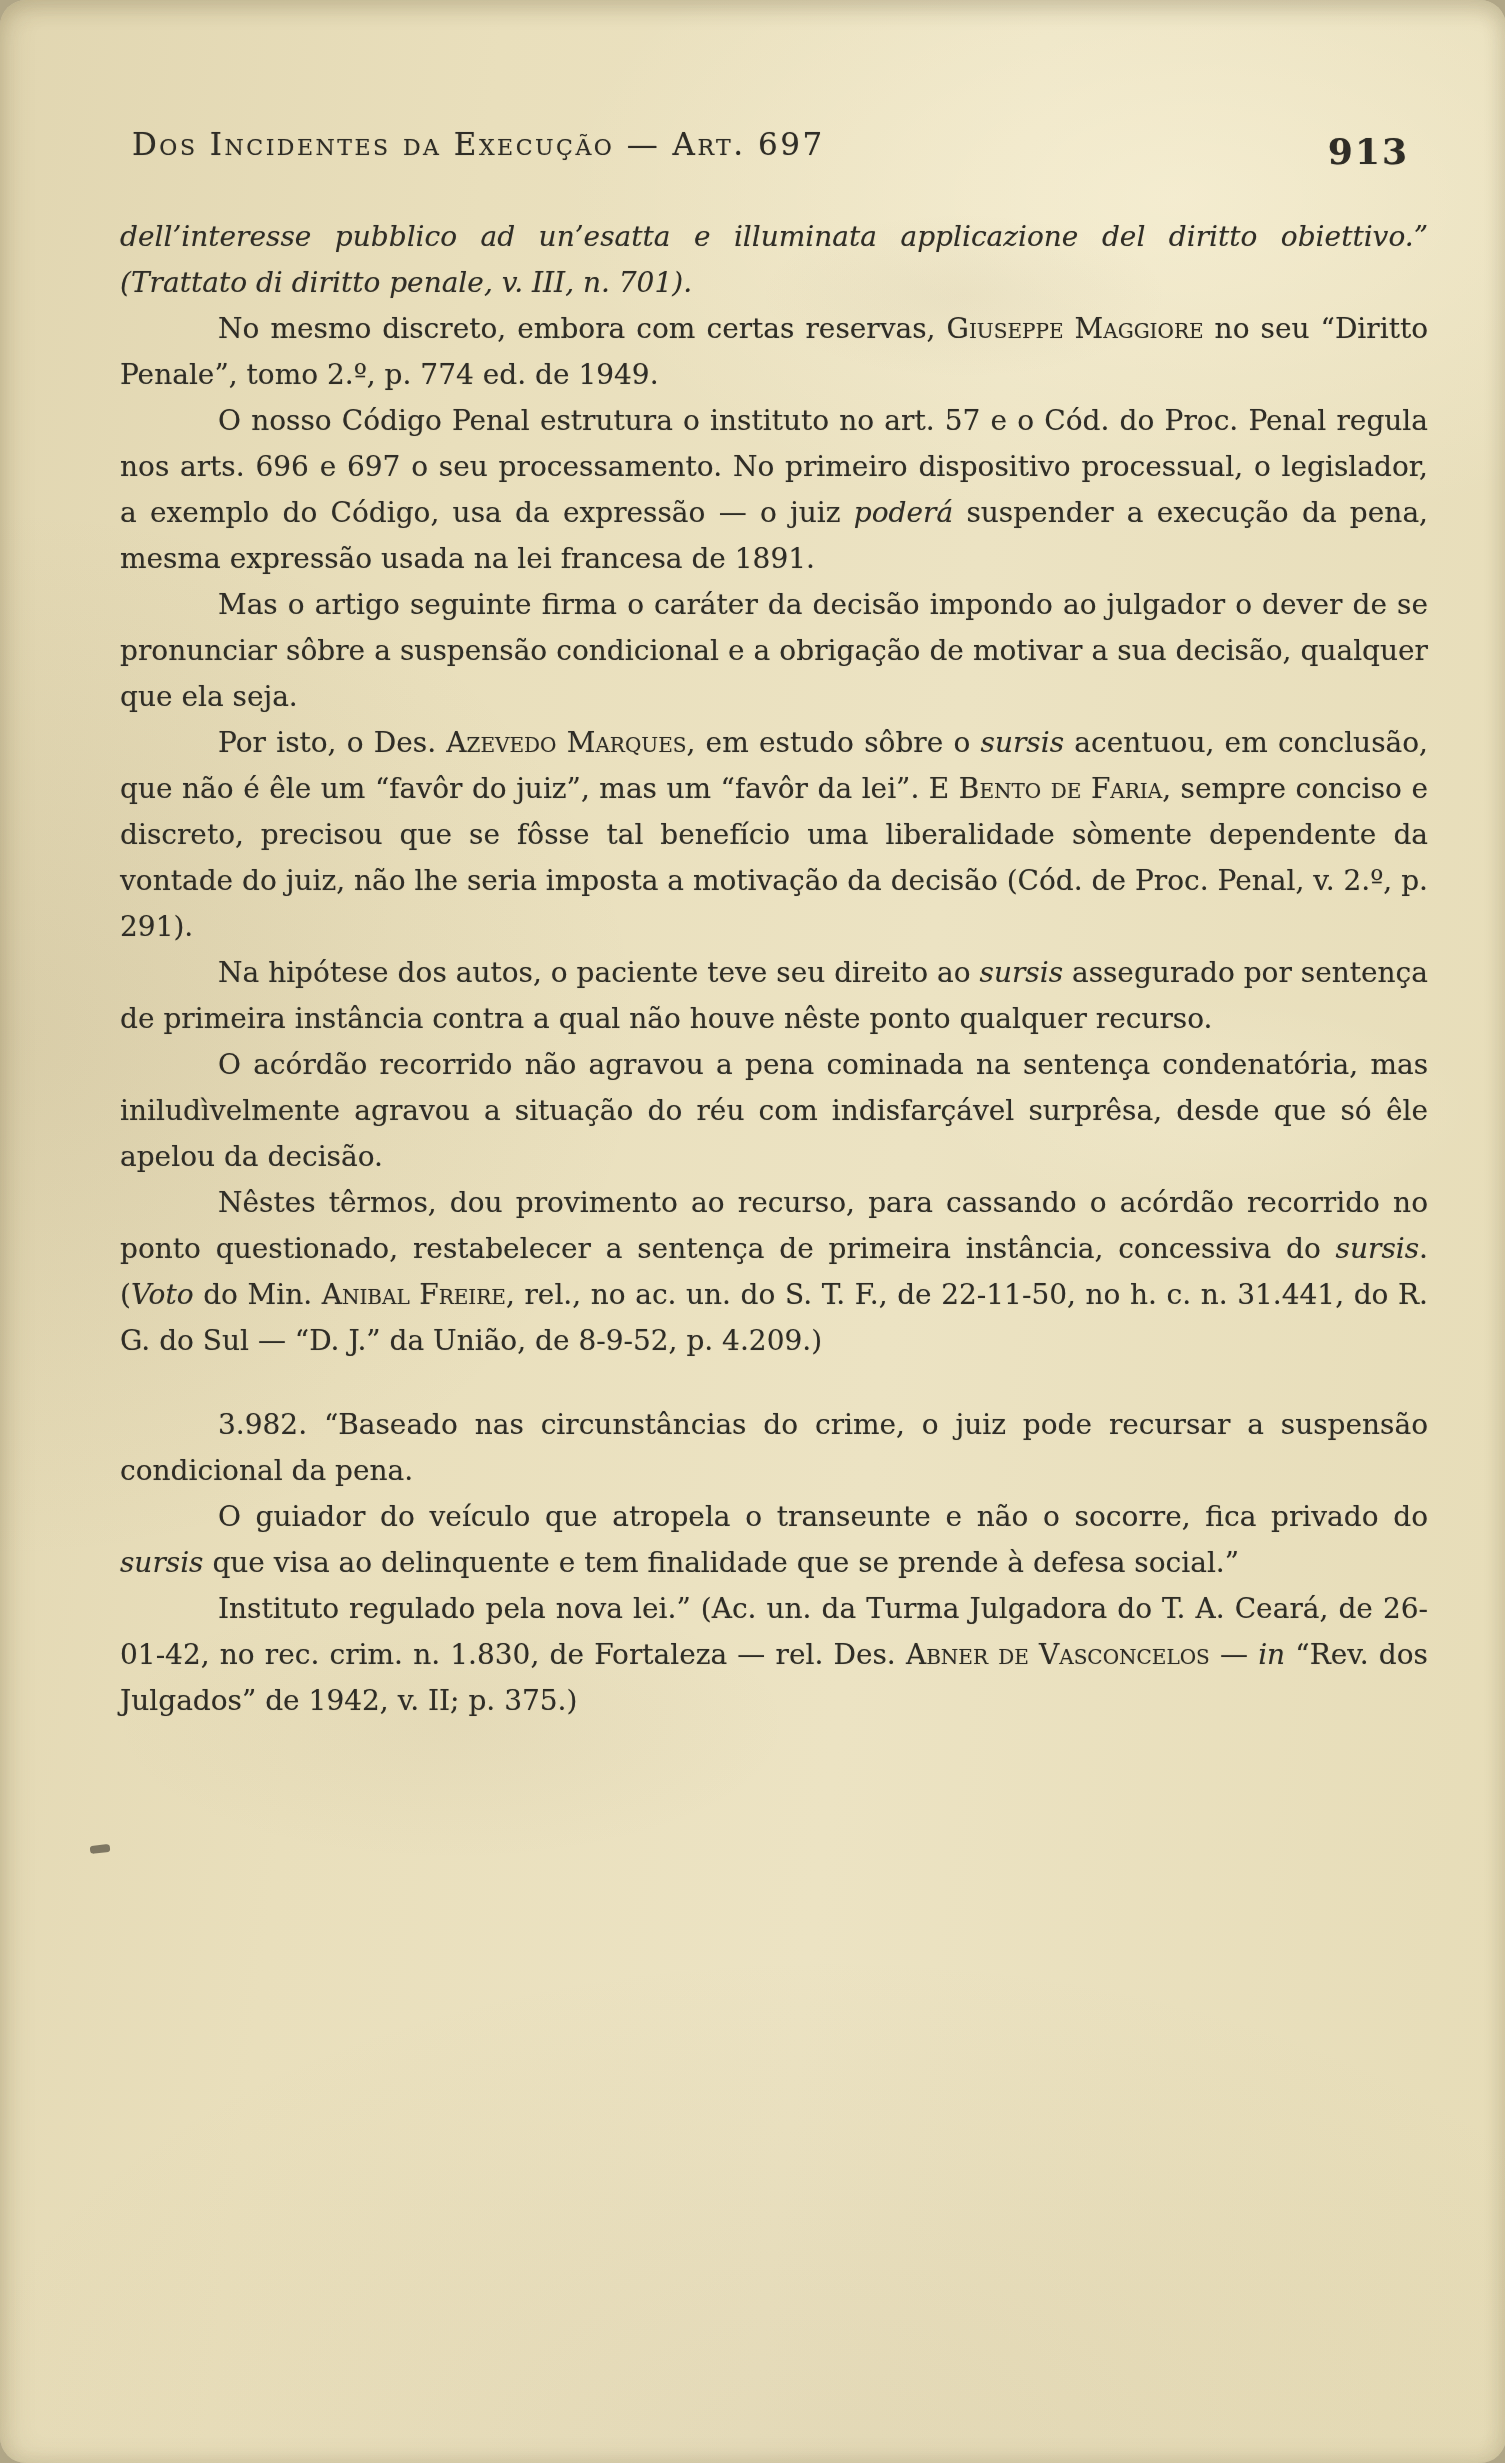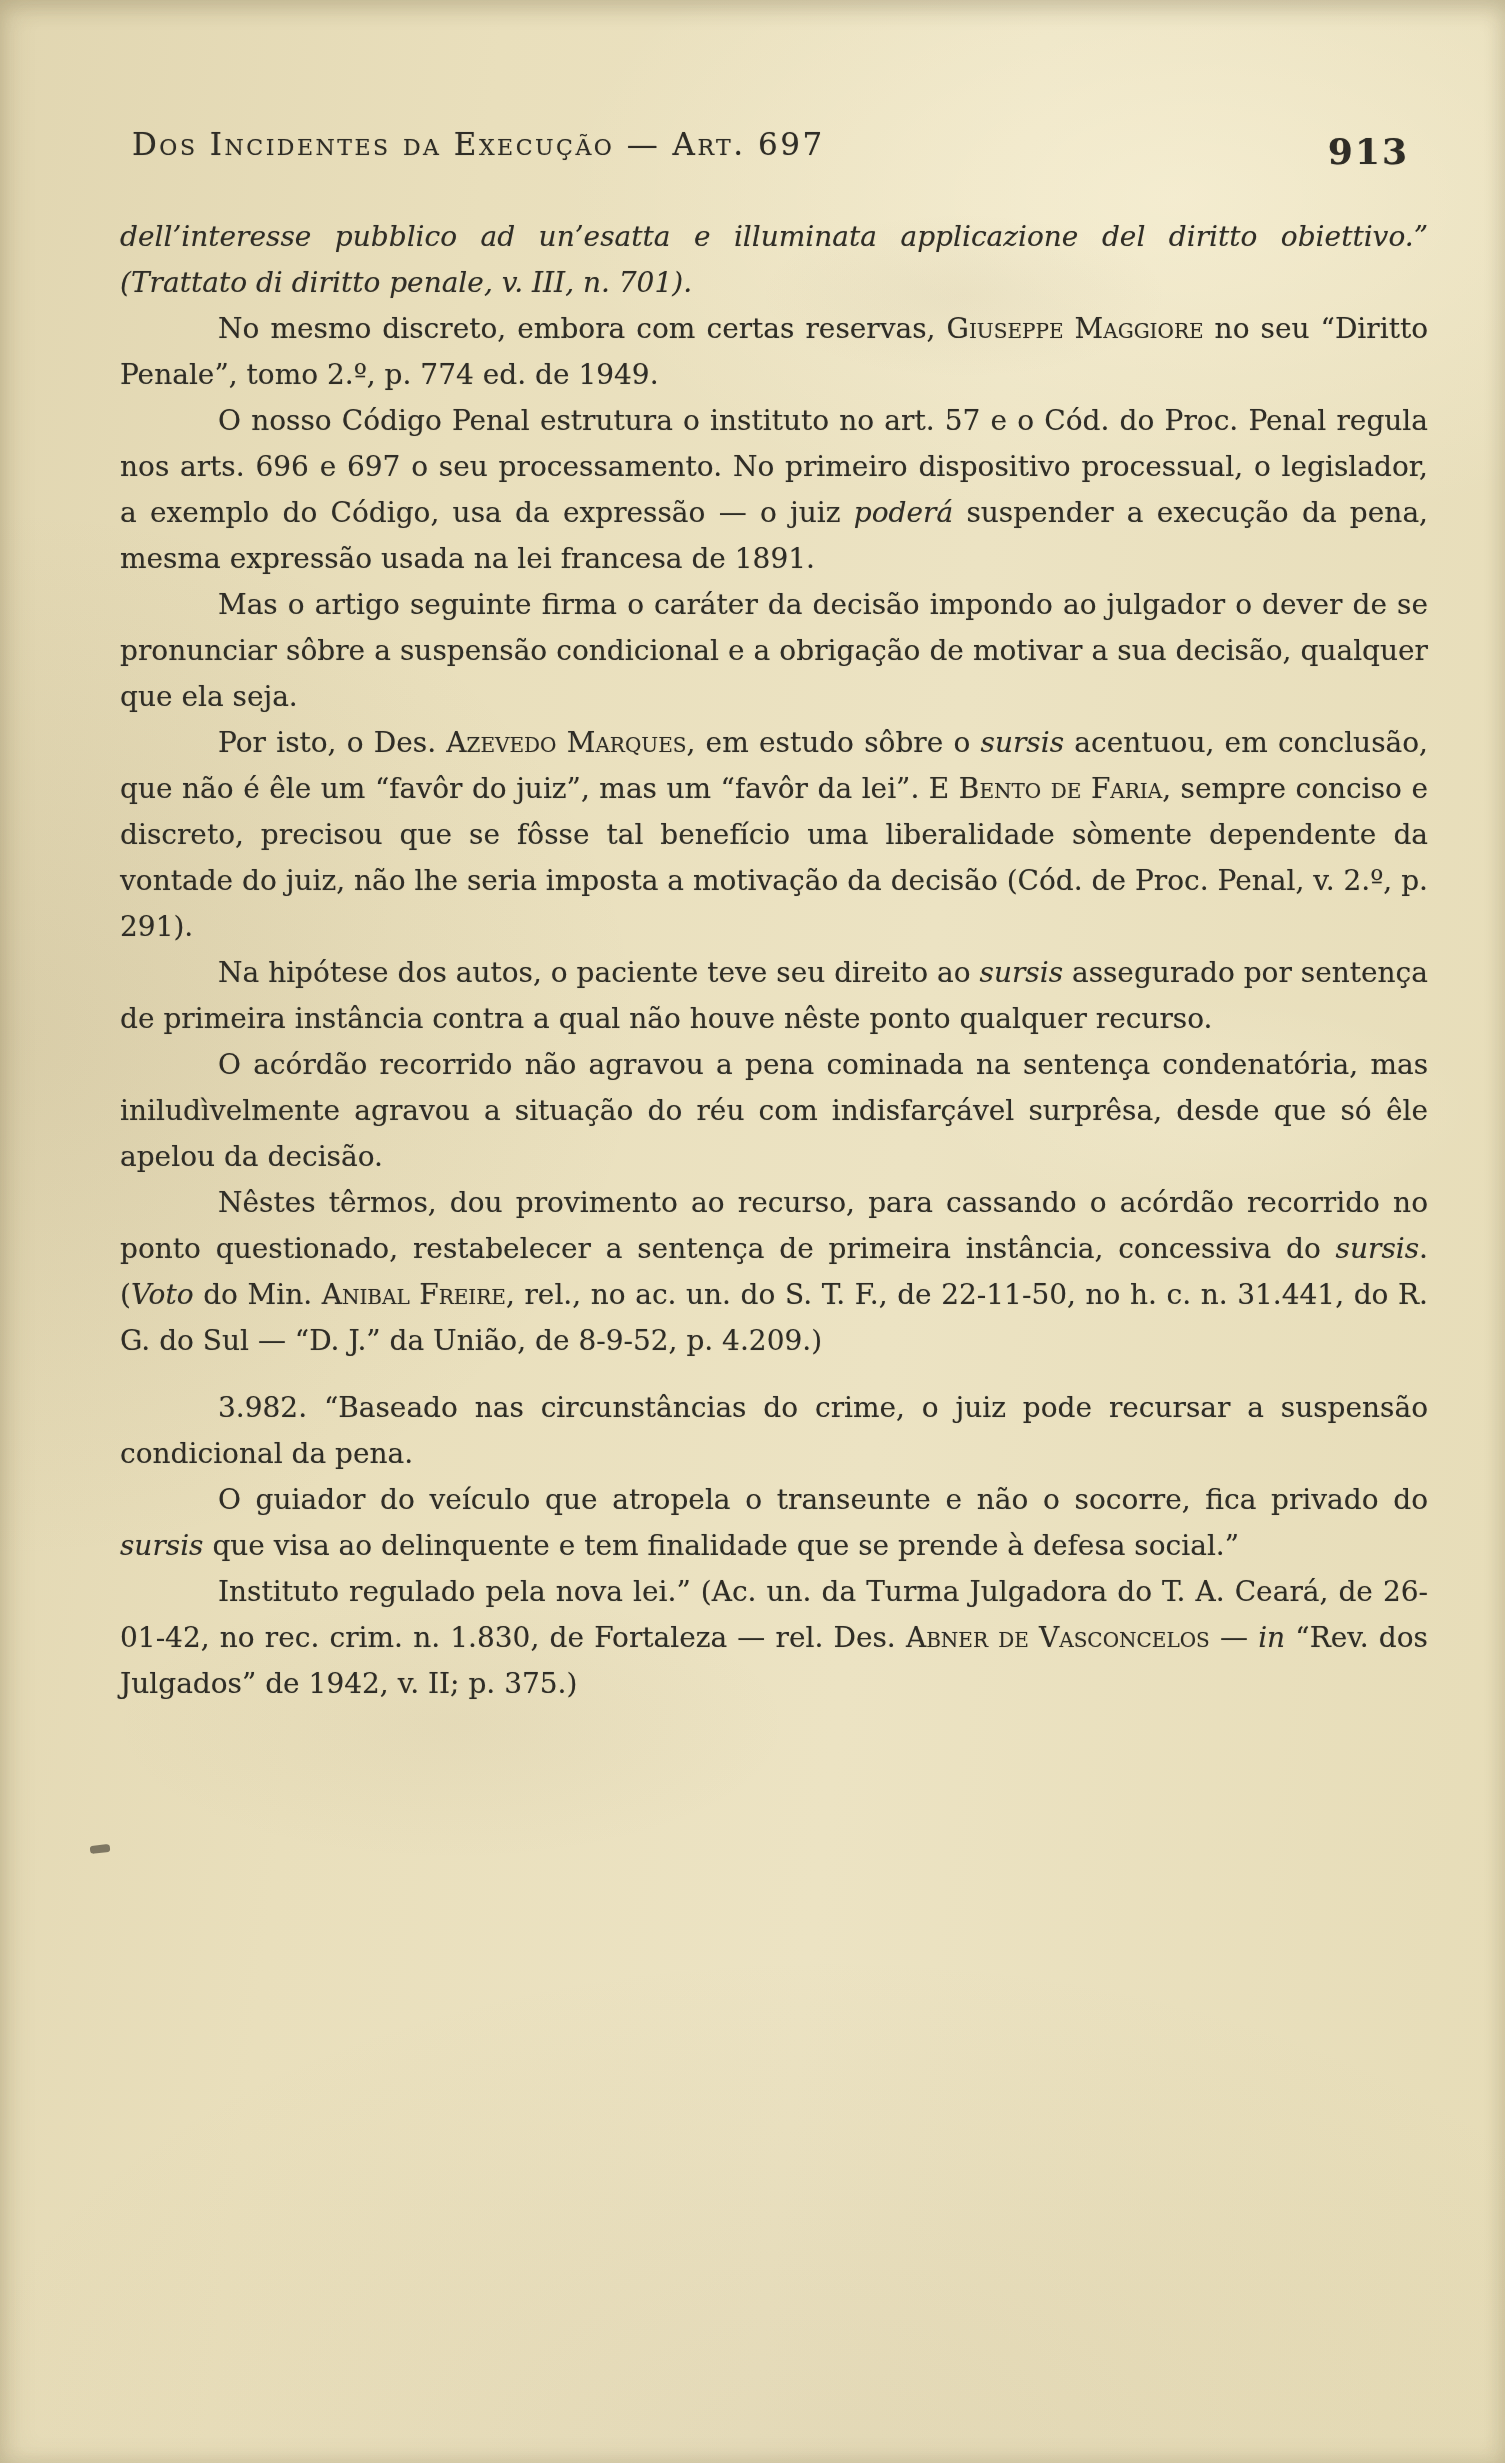--- a/index.html
+++ b/index.html
@@ -11,20 +11,21 @@
     overflow:hidden;
     font-family:"DejaVu Serif","Liberation Serif",serif;
     color:#2f2d26;
     background-color:#e8debc;
     background-image:
       radial-gradient(ellipse 882px 490px at 78% 8%, rgba(255,249,226,0.45), rgba(255,249,226,0) 70%),
       radial-gradient(ellipse 1078px 882px at 0% 42%, rgba(120,100,60,0.10), rgba(120,100,60,0) 60%),
       radial-gradient(ellipse 1372px 784px at 55% 100%, rgba(150,128,78,0.10), rgba(150,128,78,0) 65%),
       linear-gradient(97deg, #e1d6b1 0%, #e9dfbc 28%, #ece3c3 58%, #e6dcb7 100%);
     box-shadow: inset 0 9.8px 21.6px rgba(95,80,45,0.16), inset 9.8px 0 27.4px rgba(95,80,45,0.12), inset -5.9px 0 19.6px rgba(95,80,45,0.08);
+    border-radius: 26px;
   }
   .mottle {
     position:absolute; inset:0; pointer-events:none;
     background-image:
       radial-gradient(ellipse 294px 118px at 64% 12%, rgba(130,110,70,0.06), rgba(130,110,70,0) 70%),
       radial-gradient(ellipse 490px 196px at 30% 70%, rgba(130,110,70,0.05), rgba(130,110,70,0) 70%),
       radial-gradient(ellipse 392px 157px at 80% 45%, rgba(255,250,230,0.20), rgba(255,250,230,0) 70%);
   }
   .header { position:absolute; left:132px; right:97px; top:120px; height:69px; }
   .header-title {
@@ -40,21 +41,21 @@
     text-shadow:0 0 1px rgba(47,45,38,0.40);
   }
   .text-body {
     position:absolute; left:120px; width:1308px; top:214px;
     font-size:28px; line-height:46px;
     text-align:justify;
     text-shadow:0 0 1px rgba(47,45,38,0.35);
   }
   .para { margin:0; text-indent:98px; }
   .para.no-indent { text-indent:0; }
-  .para.space-before { margin-top:21px; }
+  .para.space-before { margin-top:38px; }
   .seg-italic { font-style:italic; }
   .seg-smallcaps { font-variant:small-caps; }
   .stray-mark {
     position:absolute; left:90px; top:1845px;
     width:19.6px; height:7.8px;
     background:#514c3d; opacity:0.7;
     border-radius:3.9px / 2.9px;
     transform:rotate(-6deg);
   }
 </style>

